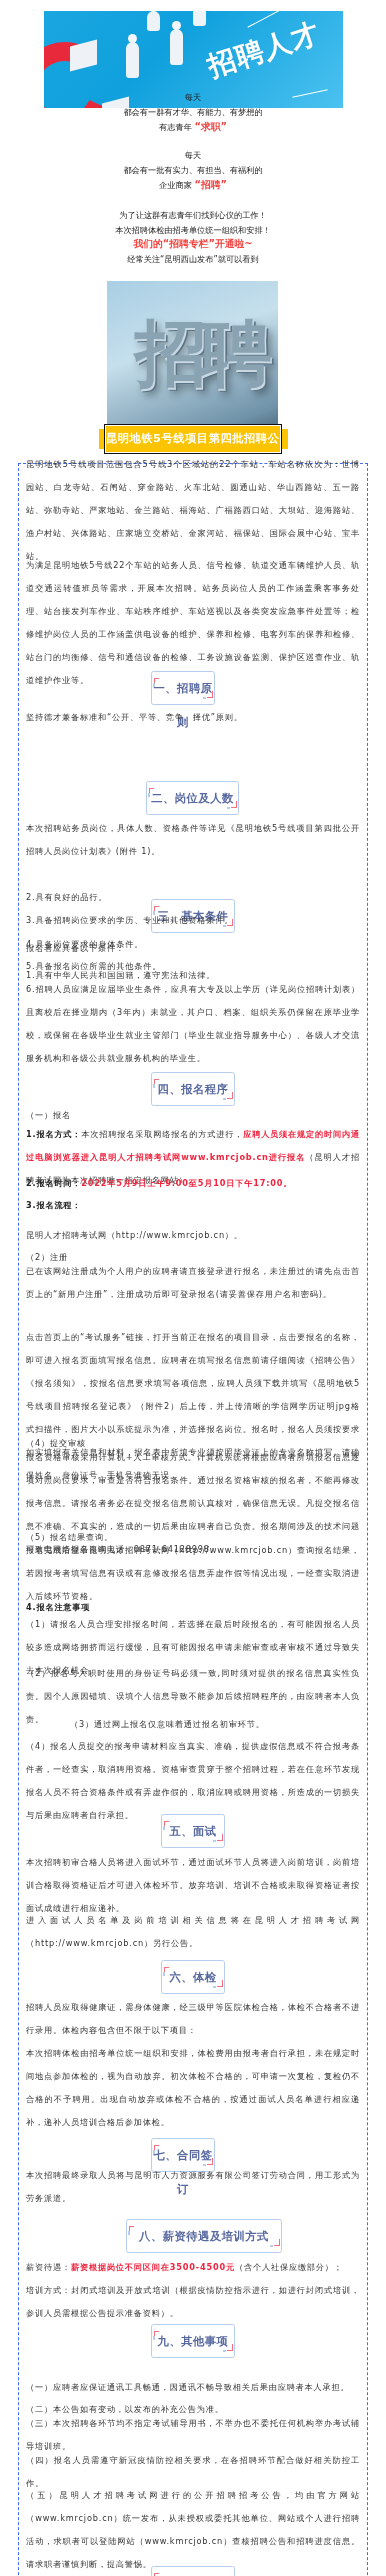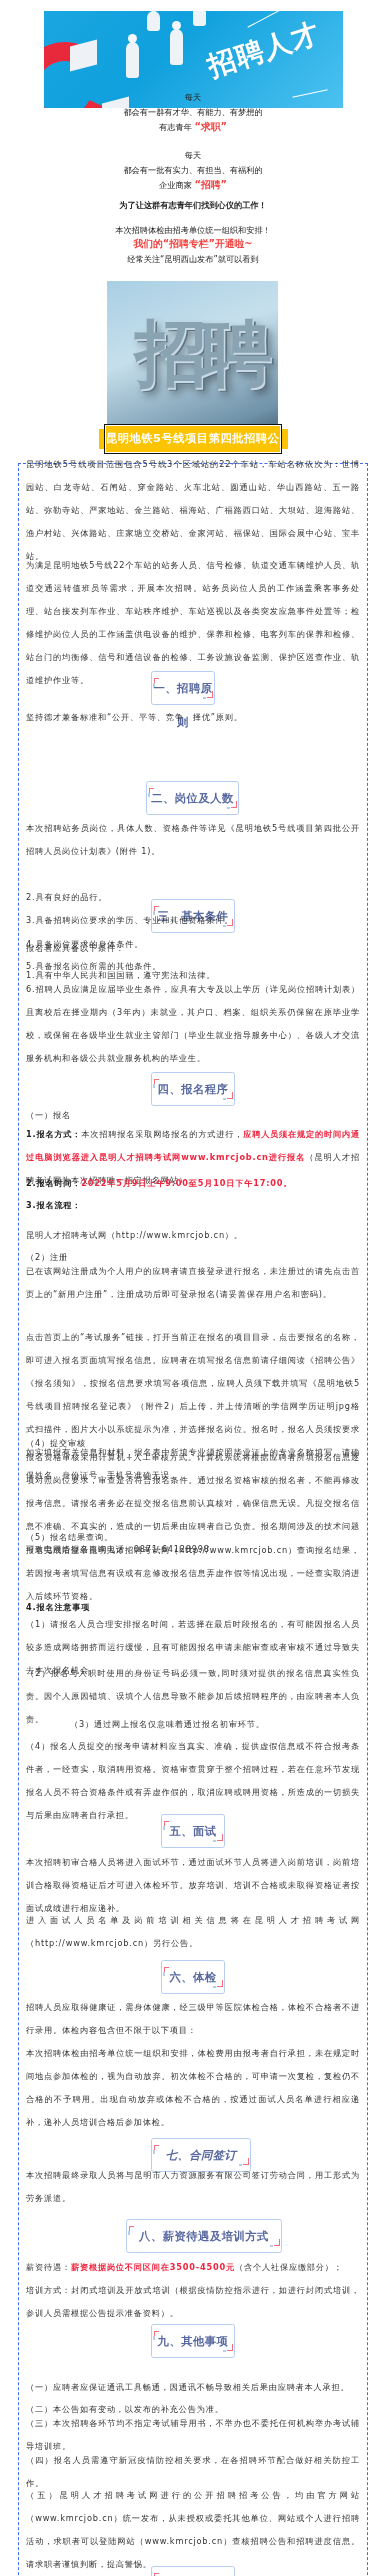--- a/index.html
+++ b/index.html
@@ -124,21 +124,21 @@
     <div class="line" style="top:122px;">
       <span>有志青年</span>
       <span class="red-big">“求职”</span>
     </div>
     <div class="line" style="top:150px;">每天</div>
     <div class="line" style="top:165px;">都会有一批有实力、有担当、有福利的</div>
     <div class="line" style="top:180px;">
       <span>企业商家</span>
       <span class="red-big">“招聘”</span>
     </div>
-    <div class="line" style="top:200px;font-weight:bold;">为了让这群有志青年们找到心仪的工作！</div>
+    <div class="line" style="top:210px;">为了让这群有志青年们找到心仪的工作！</div>
     <div class="line" style="top:225px;">本次招聘体检由招考单位统一组织和安排！</div>
     <div class="line red-big" style="top:239px;">我们的“招聘专栏”开通啦~</div>
     <div class="line" style="top:254px;">经常关注“昆明西山发布”就可以看到</div>
   </div>
 
   <div class="zhaopin-img" style="top:281px;">
     <div class="word">招聘</div>
   </div>
 
   <div class="title-wrap">
@@ -215,21 +215,21 @@
   <div class="p" style="top:1909px;">进入面试人员名单及岗前培训相关信息将在昆明人才招聘考试网（http://www.kmrcjob.cn）另行公告。</div>
 
   <div class="sec" style="left:161px;top:1960px;width:64px;">
     <span class="tl"></span>
     <span>六、体检</span>
     <span class="br"></span>
   </div>
   <div class="p" style="top:1996px;">招聘人员应取得健康证，需身体健康，经三级甲等医院体检合格，体检不合格者不进行录用。体检内容包含但不限于以下项目：</div>
   <div class="p" style="top:2042px;">本次招聘体检由招考单位统一组织和安排，体检费用由报考者自行承担，未在规定时间地点参加体检的，视为自动放弃。初次体检不合格的，可申请一次复检，复检仍不合格的不予聘用。出现自动放弃或体检不合格的，按通过面试人员名单进行相应递补，递补人员培训合格后参加体检。</div>
 
-  <div class="sec" style="left:151px;top:2138px;width:100px;font-style:italic;">
+  <div class="sec" style="left:151px;top:2138px;width:64px;">
     <span class="tl"></span>
     <span>七、合同签订</span>
     <span class="br"></span>
   </div>
   <div class="p" style="top:2164px;">本次招聘最终录取人员将与昆明市人力资源服务有限公司签订劳动合同，用工形式为劳务派遣。</div>
 
   <div class="sec" style="left:126px;top:2219px;width:156px;">
     <span class="tl"></span>
     <span>八、薪资待遇及培训方式</span>
     <span class="br"></span>

